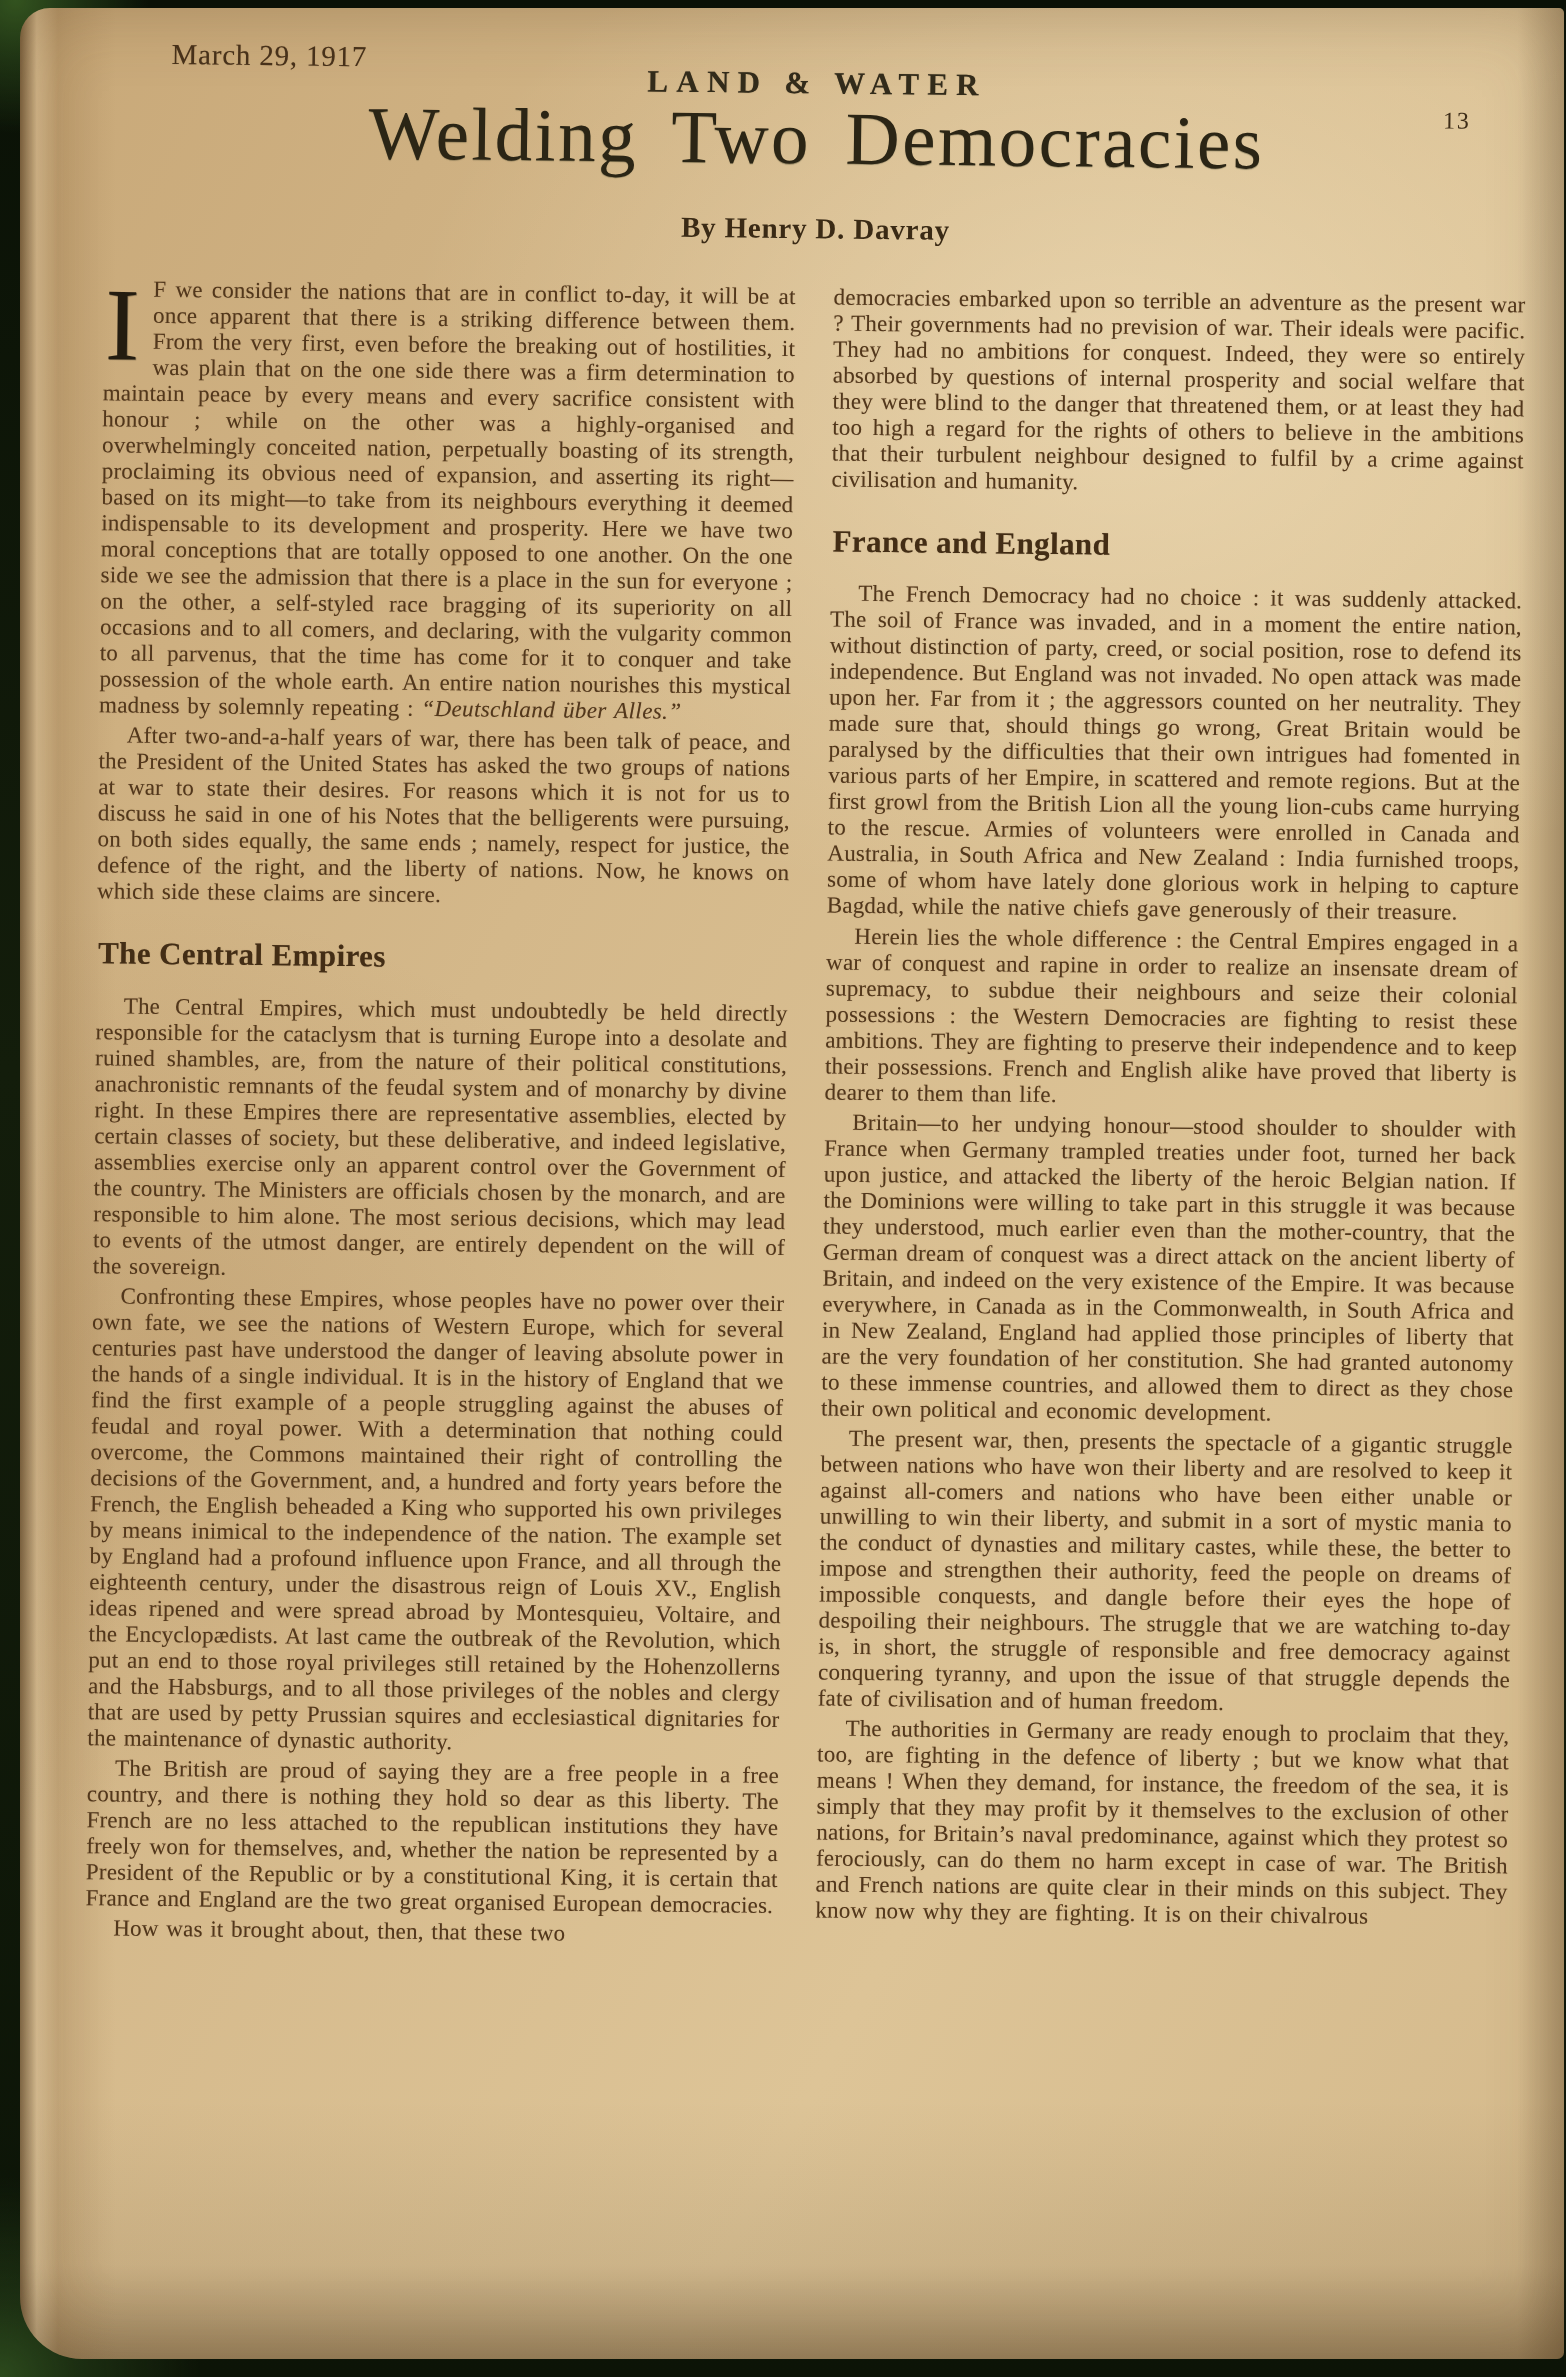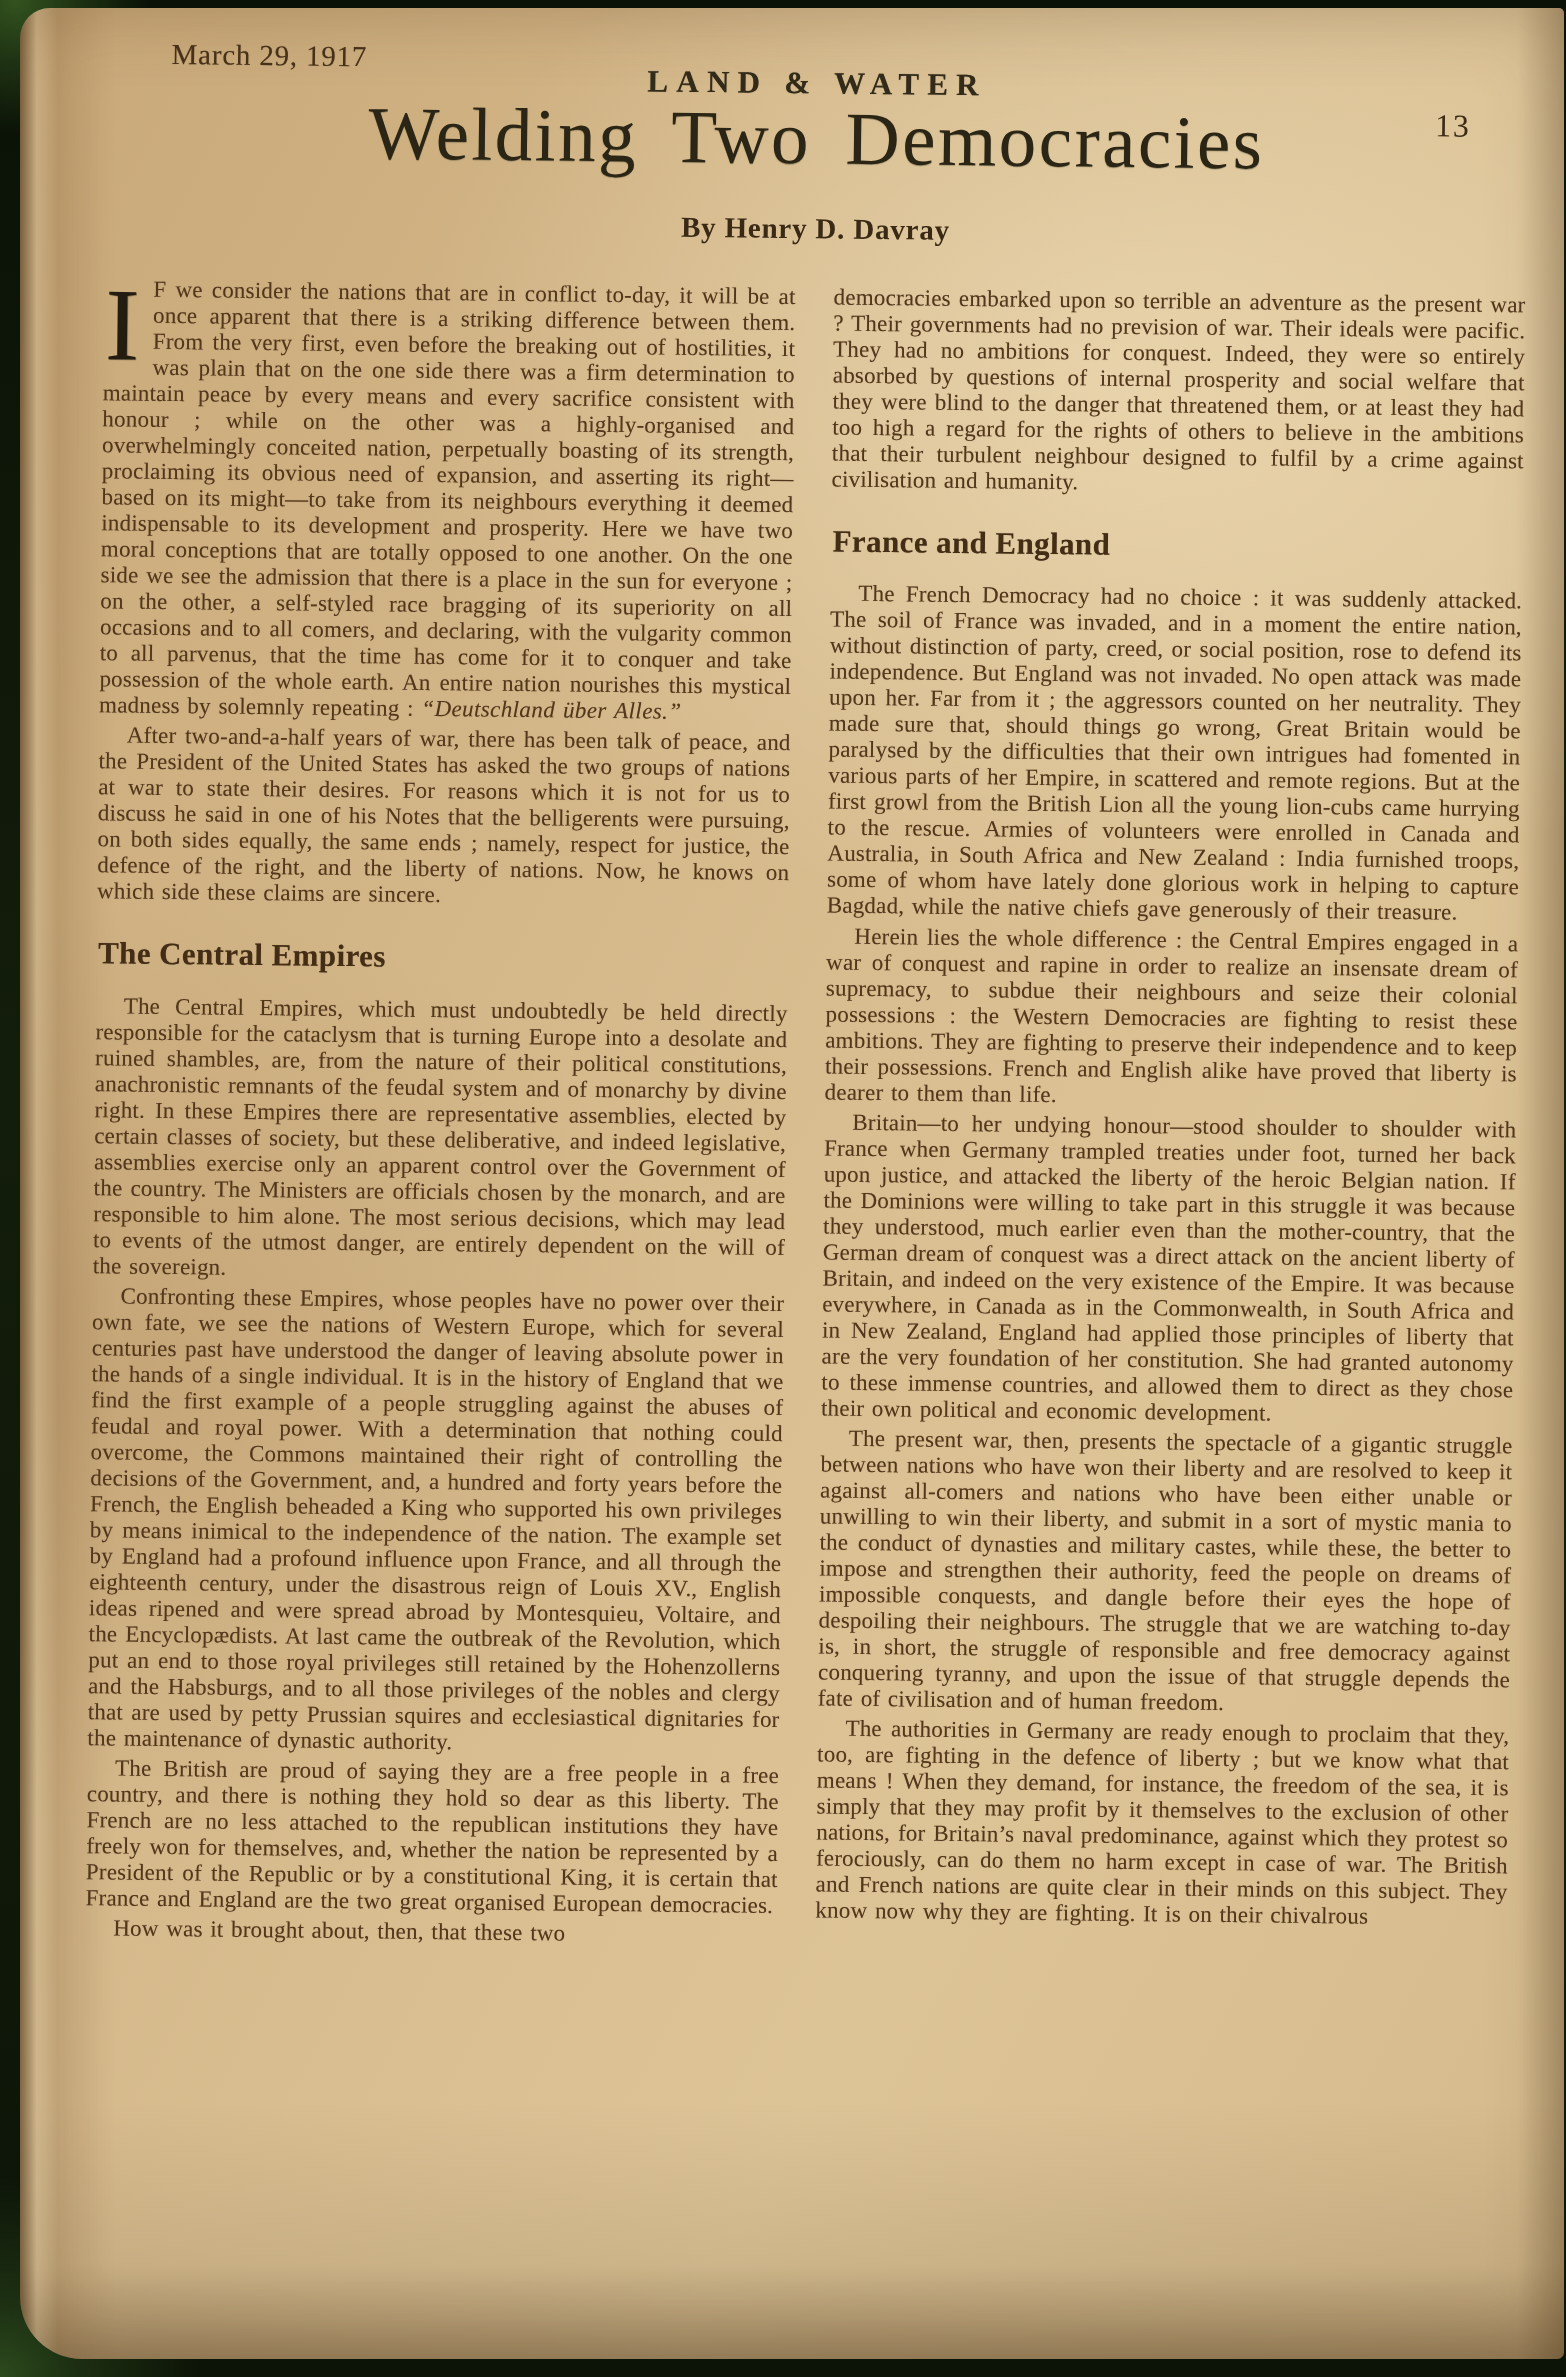--- a/index.html
+++ b/index.html
@@ -37,21 +37,21 @@
     text-shadow:0 0 0.8px rgba(80,50,20,.4);
   }
   .masthead{
     position:absolute;left:50%;top:58px;transform:translateX(-50%);
     font-size:31px;font-weight:700;letter-spacing:8.3px;color:#322b1a;
     text-shadow:0 0 0.8px rgba(40,30,15,.5);
     white-space:nowrap;
   }
   .page-number{
     position:absolute;right:57px;top:93px;
-    font-size:32px;color:#3d2c17;letter-spacing:1.7px;text-align:right;
+    font-size:24px;color:#3d2c17;letter-spacing:1.7px;text-align:right;
   }
   .title{
     position:absolute;left:50%;top:93px;transform:translateX(-50%);
     margin:0;font-size:75px;font-weight:500;line-height:1;
     letter-spacing:2.5px;word-spacing:13.3px;color:#2b2515;
     text-shadow:0 0.8px 0.8px rgba(35,40,20,.35);
     white-space:nowrap;
   }
   .byline{
     position:absolute;left:50%;top:205px;transform:translateX(-50%);

